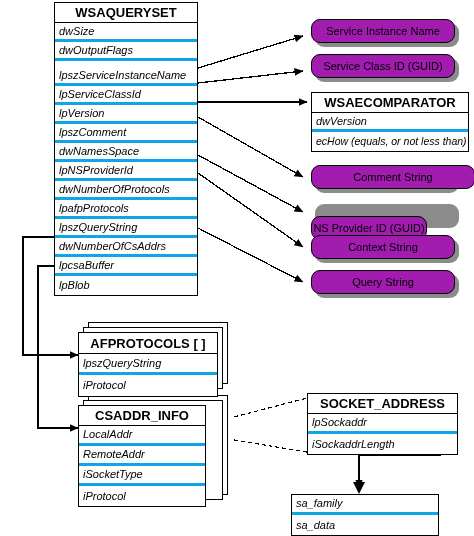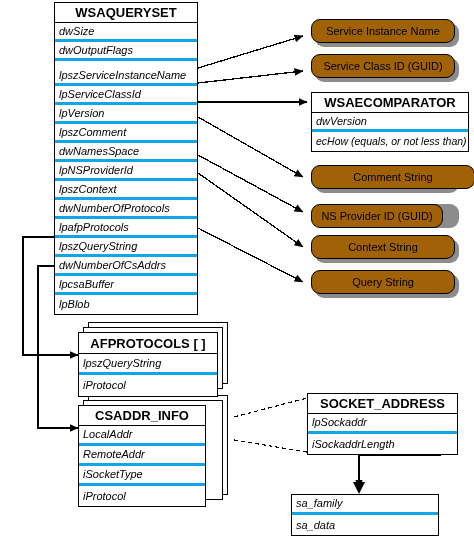--- a/index.html
+++ b/index.html
@@ -50,21 +50,21 @@
     background:#ffffff;
     box-sizing:border-box;
     z-index:4;
   }
 
   
   .pill{
     position:absolute;
     border:1px solid #000;
     border-radius:9px;
-    background:#a16207;
+    background:#a21caf;
     box-sizing:border-box;
     font-size:11px;
     color:#000;
     display:flex;align-items:center;justify-content:center;
     z-index:6;
     white-space:nowrap;
   }
   .pillshadow{
     position:absolute;
     background:#8c8c8c;
@@ -122,21 +122,20 @@
   <div class="struct" style="left:54px;top:2px;width:144px;">
     <div class="hdr" style="height:20px;">WSAQUERYSET</div>
     <div class="fld" style="height:19px;">dwSize</div>
     <div class="fld" style="height:19px;">dwOutputFlags</div>
     <div class="fld" style="height:19px;margin-top:6px;">lpszServiceInstanceName</div>
     <div class="fld" style="height:19px;">lpServiceClassId</div>
     <div class="fld" style="height:19px;">lpVersion</div>
     <div class="fld" style="height:19px;">lpszComment</div>
     <div class="fld" style="height:19px;">dwNamesSpace</div>
     <div class="fld" style="height:19px;">lpNSProviderId</div>
-    <div class="fld" style="height:19px;">lpszContext</div>
     <div class="fld" style="height:19px;">dwNumberOfProtocols</div>
     <div class="fld" style="height:19px;">lpafpProtocols</div>
     <div class="fld" style="height:19px;">lpszQueryString</div>
     <div class="fld" style="height:19px;">dwNumberOfCsAddrs</div>
     <div class="fld" style="height:19px;">lpcsaBuffer</div>
     <div class="fld" style="height:19px;">lpBlob</div>
   </div>
 
   <div class="pillshadow" style="left:315px;top:23px;width:144px;height:24px;"></div>
   <div class="pill" style="left:311px;top:19px;width:144px;height:24px;">Service Instance Name</div>
@@ -147,21 +146,21 @@
   <div class="struct" style="left:311px;top:92px;width:158px;">
     <div class="hdr" style="height:20px;">WSAECOMPARATOR</div>
     <div class="fld" style="height:19px;">dwVersion</div>
     <div class="fld" style="height:19px;font-size:10.5px;">ecHow (equals, or not less than)</div>
   </div>
 
   <div class="pillshadow" style="left:315px;top:169px;width:144px;height:24px;"></div>
   <div class="pill" style="left:311px;top:165px;width:164px;height:24px;">Comment String</div>
 
   <div class="pillshadow" style="left:315px;top:204px;width:144px;height:24px;"></div>
-  <div class="pill" style="left:311px;top:204px;width:132px;height:24px;">NS Provider ID (GUID)</div>
+  <div class="pill" style="left:311px;top:216px;width:116px;height:24px;">NS Provider ID (GUID)</div>
 
   <div class="pillshadow" style="left:315px;top:239px;width:144px;height:24px;"></div>
   <div class="pill" style="left:311px;top:235px;width:144px;height:24px;">Context String</div>
 
   <div class="pillshadow" style="left:315px;top:274px;width:144px;height:24px;"></div>
   <div class="pill" style="left:311px;top:270px;width:144px;height:24px;">Query String</div>
 
   <div class="ghost" style="left:88px;top:322px;width:140px;height:62px;"></div>
   <div class="ghost" style="left:83px;top:327px;width:140px;height:62px;"></div>
   <div class="struct" style="left:78px;top:332px;width:140px;">

